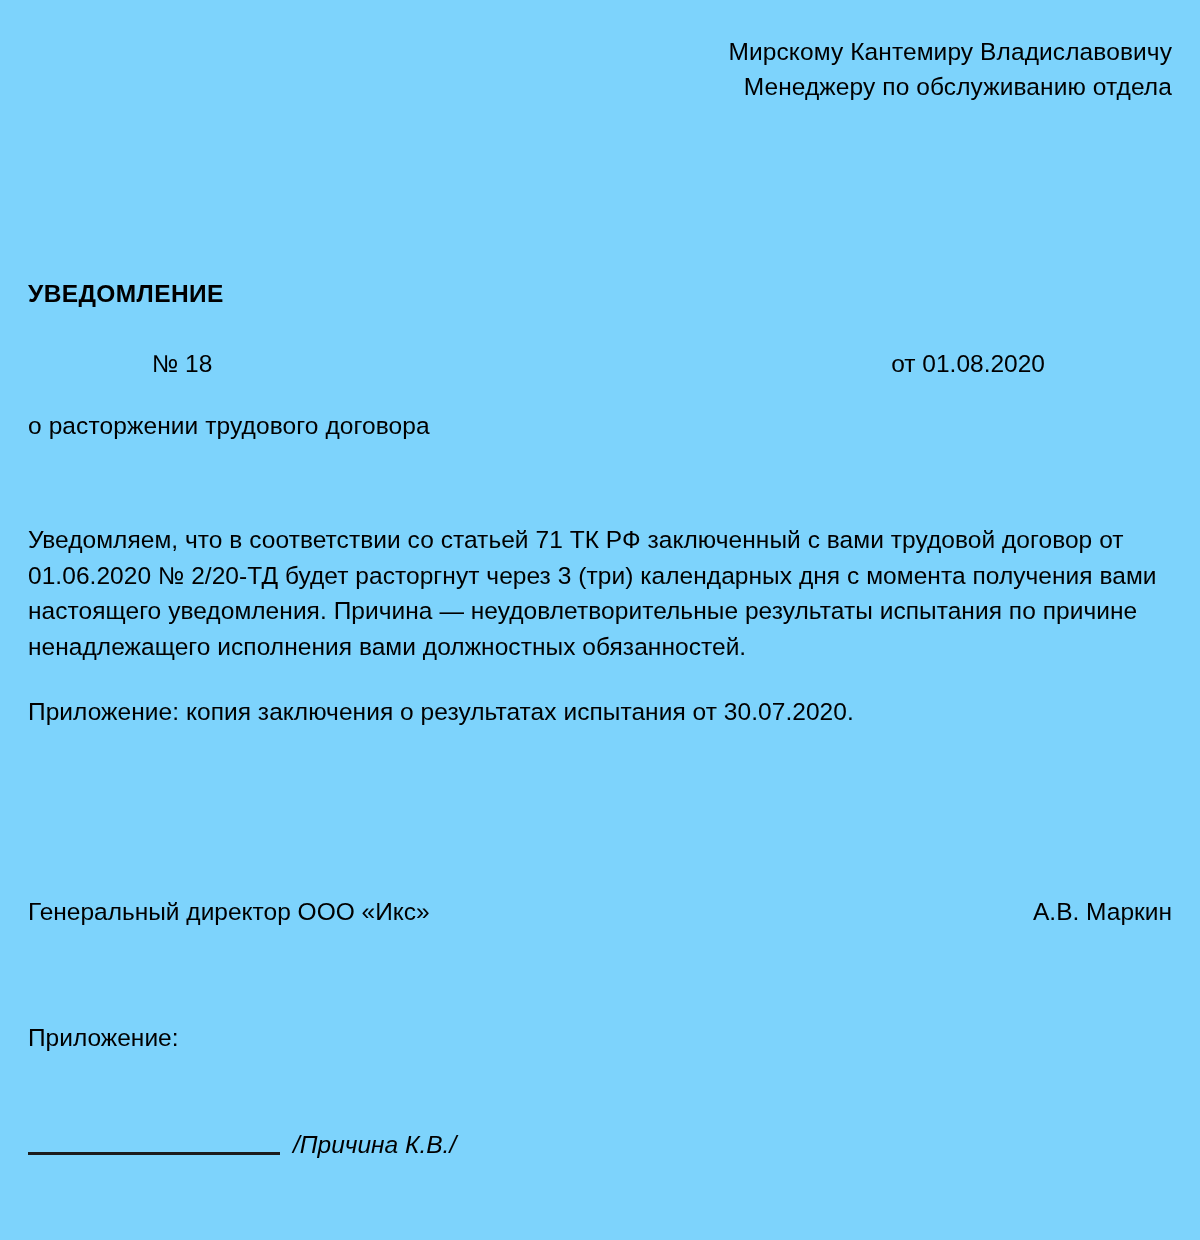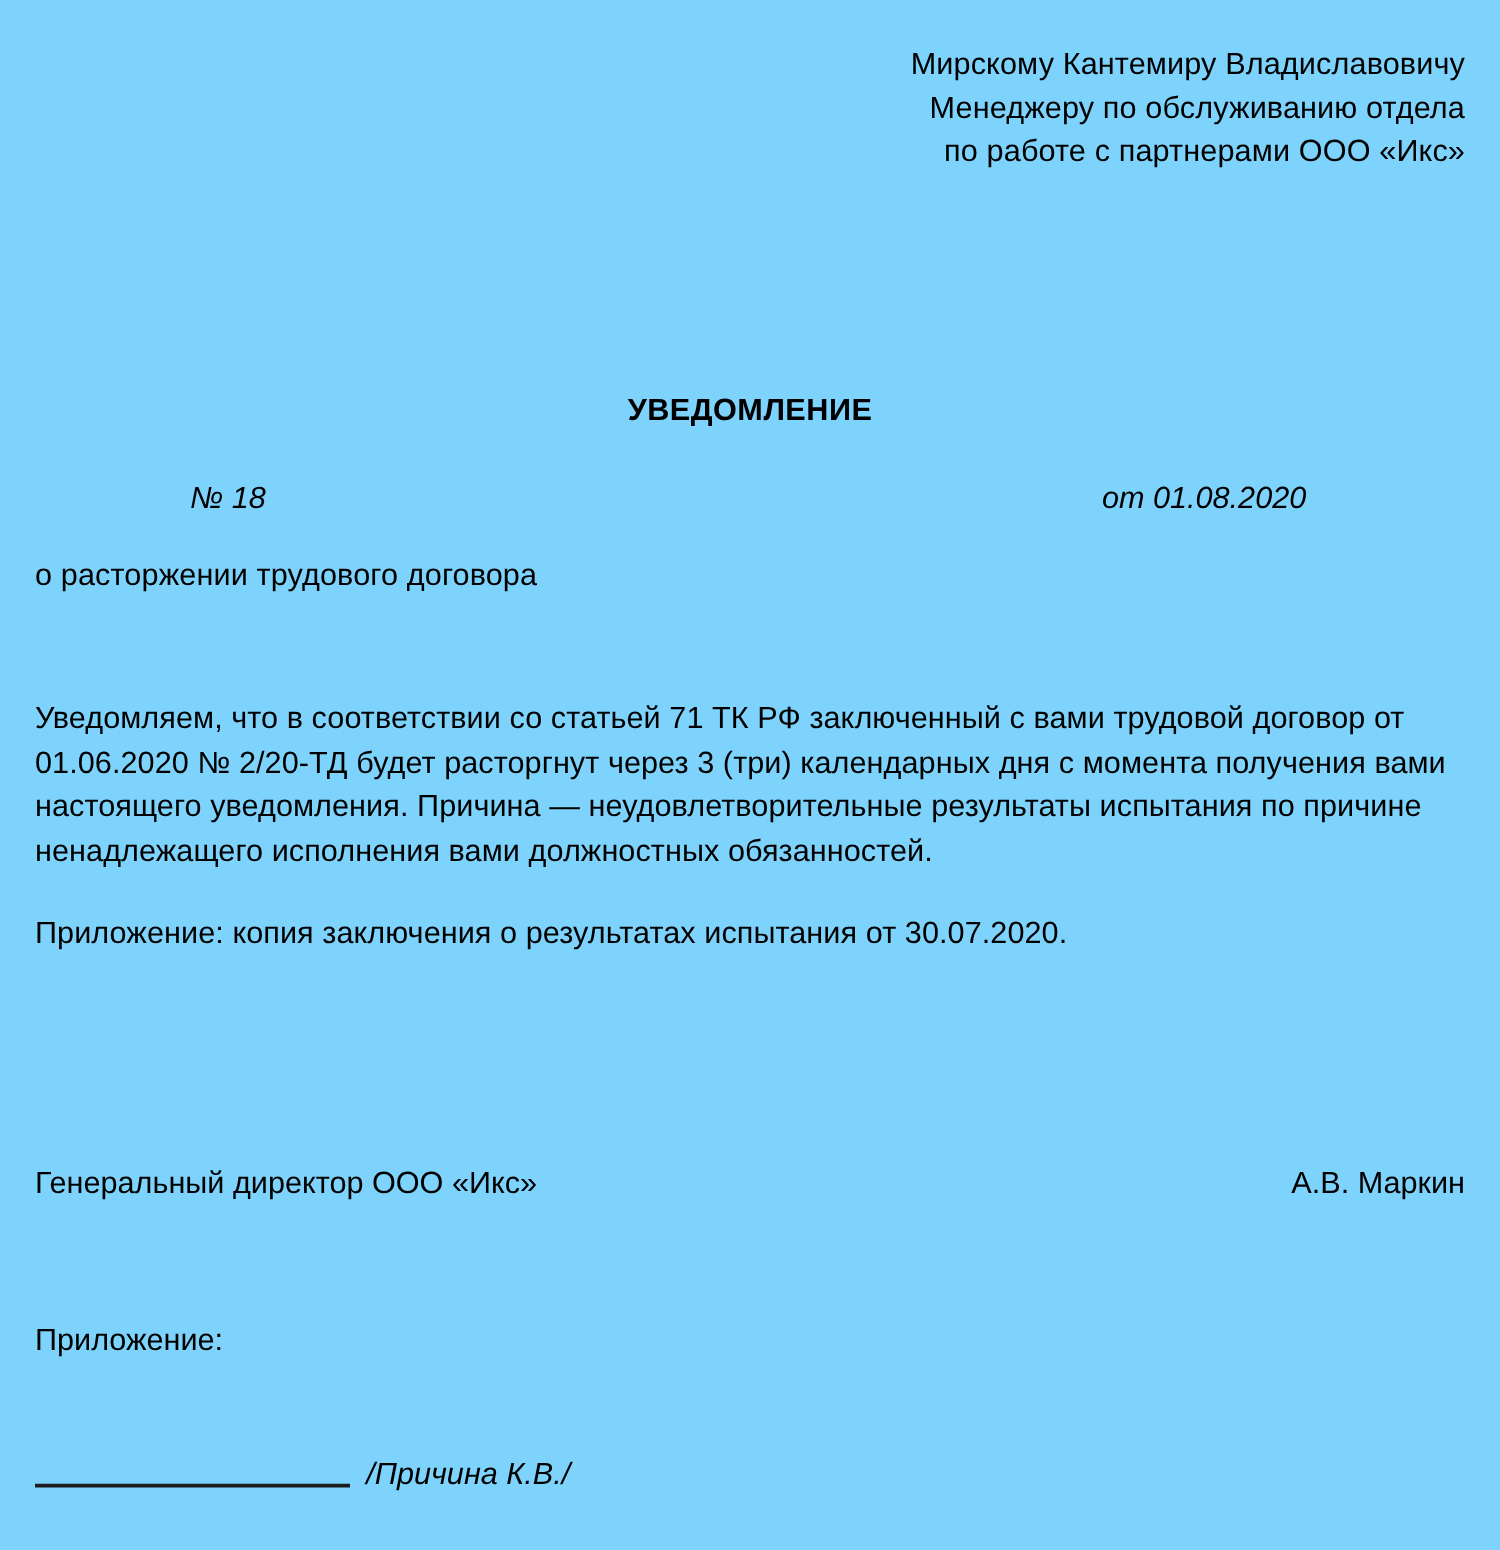--- a/index.html
+++ b/index.html
@@ -35,33 +35,32 @@
     letter-spacing: 0.1px;
   }
   .addressee .line {
     display: block;
     white-space: pre;
   }
 
   
   .doc-title {
     margin-top: 176px;
-    text-align: center;
+    text-align: left;
     font-size: 24.5px;
     font-weight: bold;
     letter-spacing: 0.4px;
   }
 
   
   .numdate-row {
     margin-top: 42px;
     position: relative;
     height: 32px;
     font-size: 24.5px;
-    font-style: italic;
   }
   .numdate-row .doc-number {
     position: absolute;
     left: 124px;
     top: 0;
     white-space: pre;
   }
   .numdate-row .doc-date {
     position: absolute;
     right: 127px;
@@ -145,21 +144,20 @@
   }
 </style>
 </head>
 <body>
 
 <div class="page">
 
   <div class="addressee">
     <span class="line">Мирскому Кантемиру Владиславовичу</span>
     <span class="line">Менеджеру по обслуживанию отдела</span>
-    <span class="line">по работе с партнерами ООО «Икс»</span>
   </div>
 
   <div class="doc-title">УВЕДОМЛЕНИЕ</div>
 
   <div class="numdate-row">
     <span class="doc-number">№ 18</span>
     <span class="doc-date">от 01.08.2020</span>
   </div>
 
   <div class="doc-subject">о расторжении трудового договора</div>

